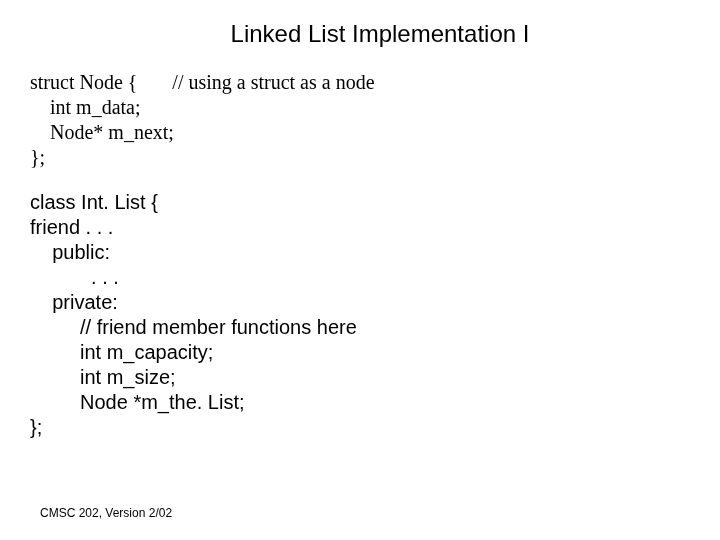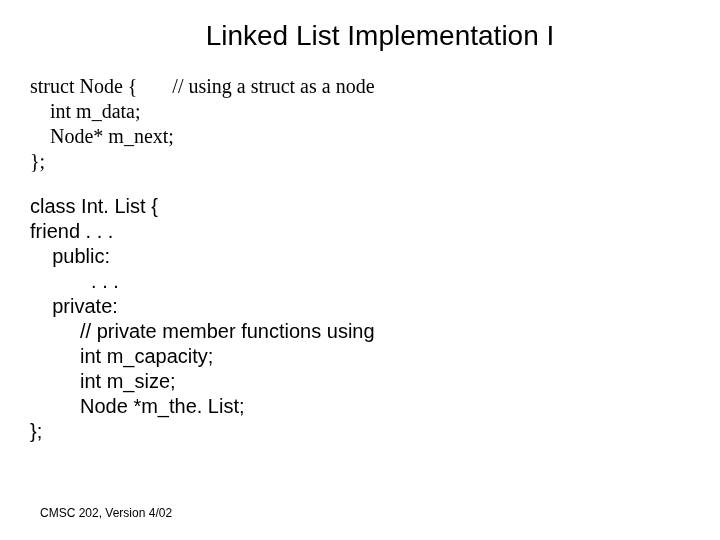--- a/index.html
+++ b/index.html
@@ -10,21 +10,21 @@
     body {
       width: 720px;
       height: 540px;
       background: #ffffff;
       font-family: Arial, Helvetica, sans-serif;
       color: #000000;
       position: relative;
       padding: 20px 30px;
     }
     .title {
-      font-size: 28px;
+      font-size: 24px;
       font-weight: 400;
       text-align: center;
       margin-bottom: 22px;
       padding-left: 40px;
     }
     .code-block {
       font-size: 20px;
       line-height: 1.25;
       white-space: pre;
       font-family: Arial, Helvetica, sans-serif;
@@ -48,19 +48,19 @@
 <div class="code-block block1">struct Node {       // using a struct as a node
     int m_data;
     Node* m_next;
 };</div>
 
 <div class="code-block">class Int. List {
 friend . . .
     public:
            . . .
     private:
-         // private member functions using
+         // friend member functions here
          int m_capacity;
          int m_size;
          Node *m_the. List;
 };</div>
 
-<div class="footer">CMSC 202, Version 4/02</div>
+<div class="footer">CMSC 202, Version 2/02</div>
 
 </body></html>

